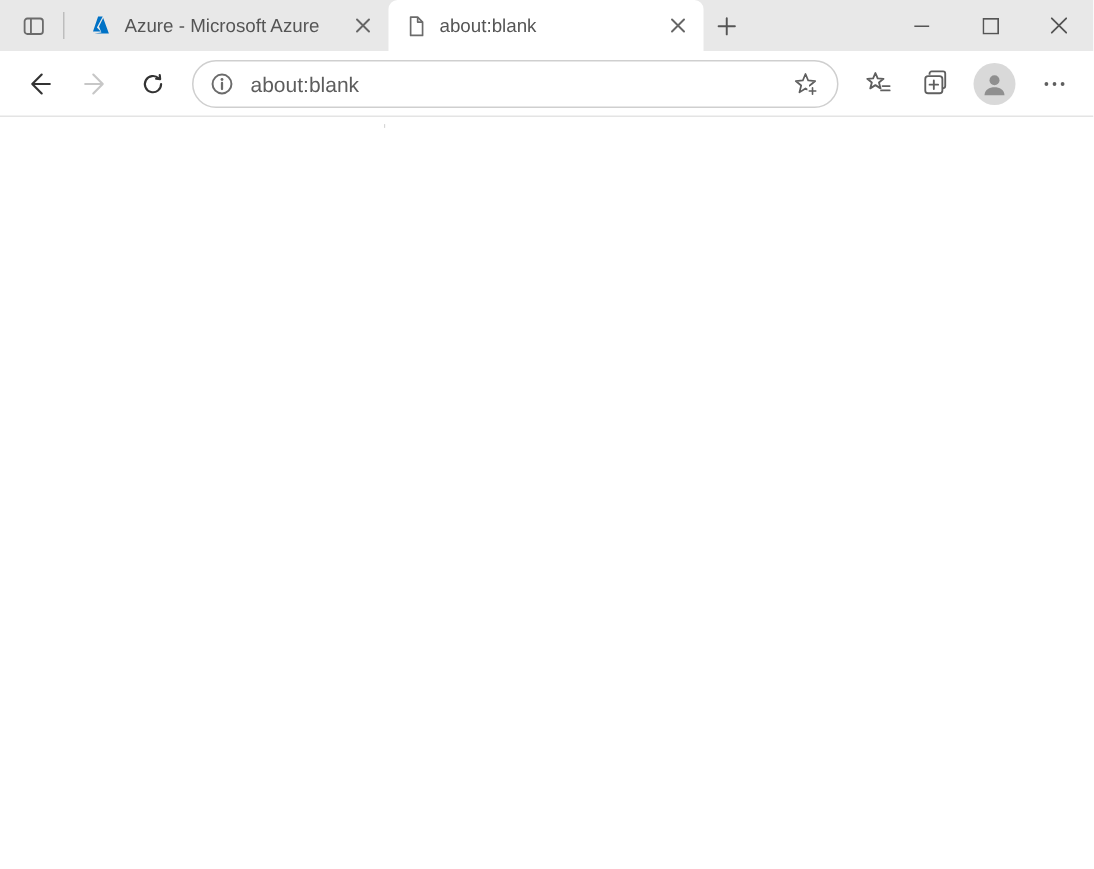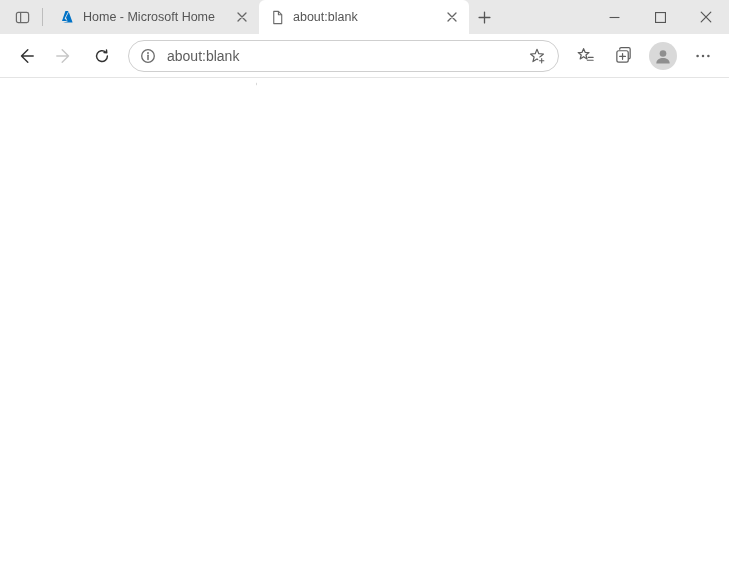--- a/index.html
+++ b/index.html
@@ -56,21 +56,21 @@
       <div class="tabs-divider"></div>
     </div>
 
     <div class="tab">
       <span class="favicon">
         <svg width="16" height="16" viewBox="0 0 16 16">
           <path d="M6.4 2 L3 12 L8.2 12 L5.6 9.4 L9.5 2 Z" fill="#0072C6"></path>
           <path d="M9.8 3 L13.6 13.4 L4 13.4 L8.6 12.6 L7 8.6 Z" fill="#0072C6"></path>
         </svg>
       </span>
-      <span class="title">Home - Microsoft Home</span>
+      <span class="title">Azure - Microsoft Azure</span>
       <span class="close">
         <svg width="10" height="10" viewBox="0 0 10 10">
           <path d="M1 1 L9 9 M9 1 L1 9" stroke="#666" stroke-width="1.3" stroke-linecap="round"></path>
         </svg>
       </span>
     </div>
 
     <div class="tab active">
       <span class="favicon">
         <svg width="15" height="15" viewBox="0 0 16 16">

